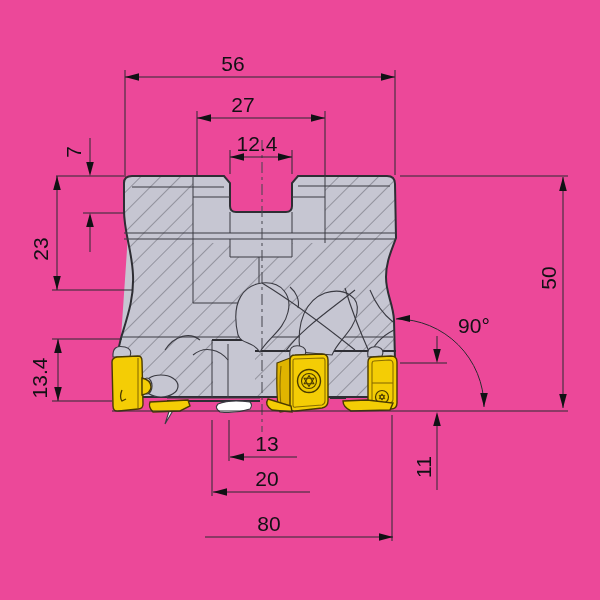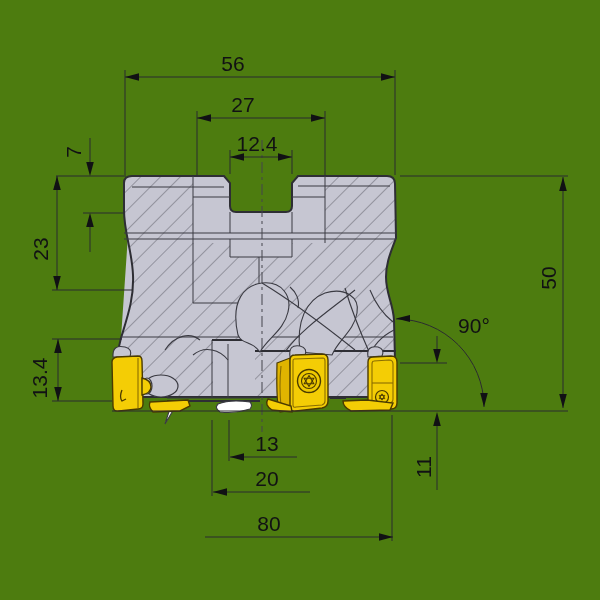--- a/index.html
+++ b/index.html
@@ -1,16 +1,16 @@
 <!DOCTYPE html>
 <html><head>
 <meta charset="utf-8">
 <style>
   html,body{margin:0;padding:0;background:#ffffff;}
-  .stage{position:relative;width:600px;height:600px;background:#4d7c0f;overflow:hidden;
+  .stage{position:relative;width:600px;height:600px;background:#ec4899;overflow:hidden;
          font-family:"Liberation Sans", sans-serif;}
   svg{display:block;}
   .dim-text{font-family:"Liberation Sans", sans-serif;font-size:21px;fill:#111114;}
   .dimline{stroke:#2b2b30;stroke-width:1;fill:none;}
   .extline{stroke:#2b2b30;stroke-width:1;fill:none;}
   .arrow{fill:#111114;stroke:none;}
   .outline{stroke:#2e2e34;fill:none;}
   .inner{stroke:#3a3a42;stroke-width:1;fill:none;}
   .inner-thick{stroke:#2e2e34;stroke-width:2;fill:none;}
   .swirl{stroke:#3a3a42;stroke-width:1.1;fill:none;}

